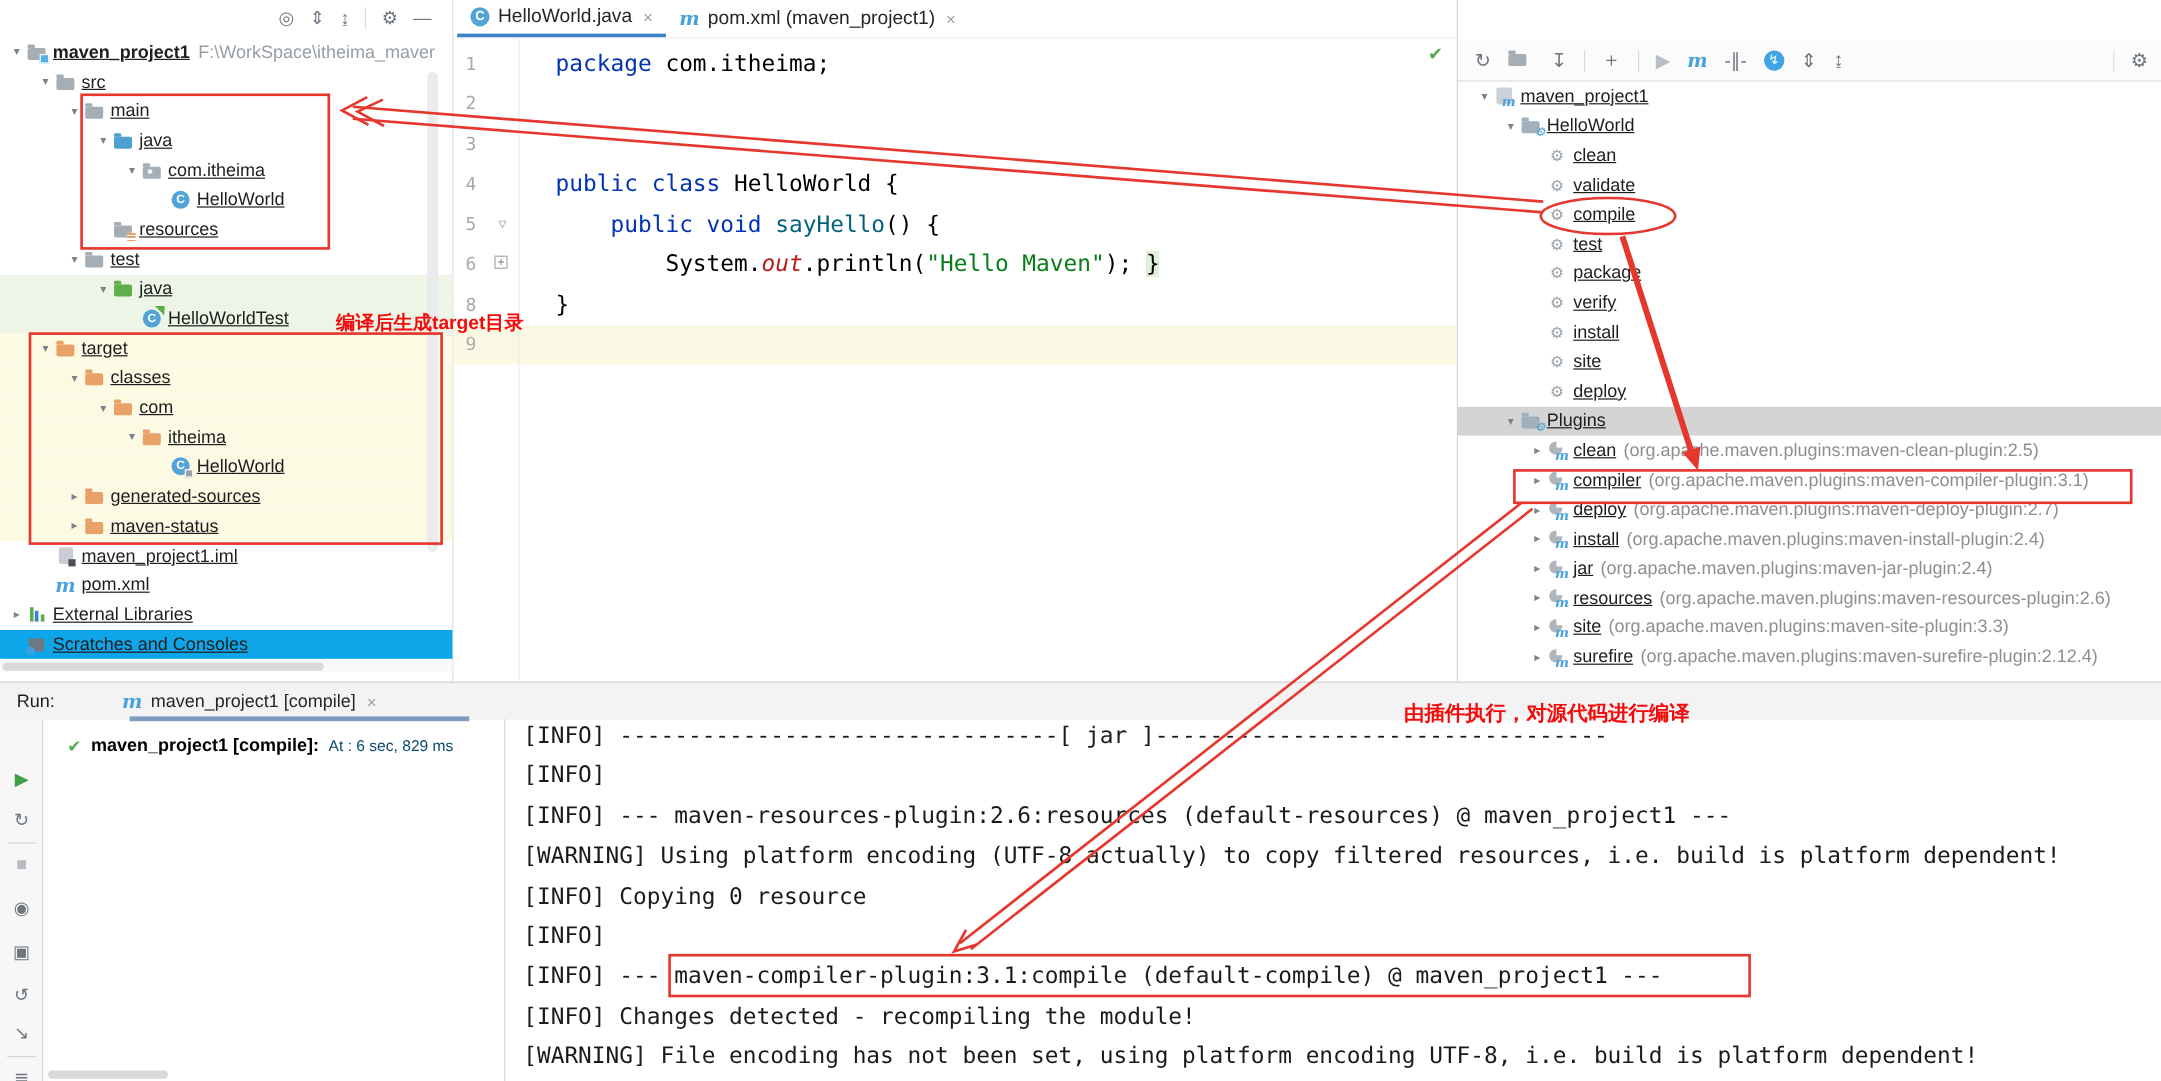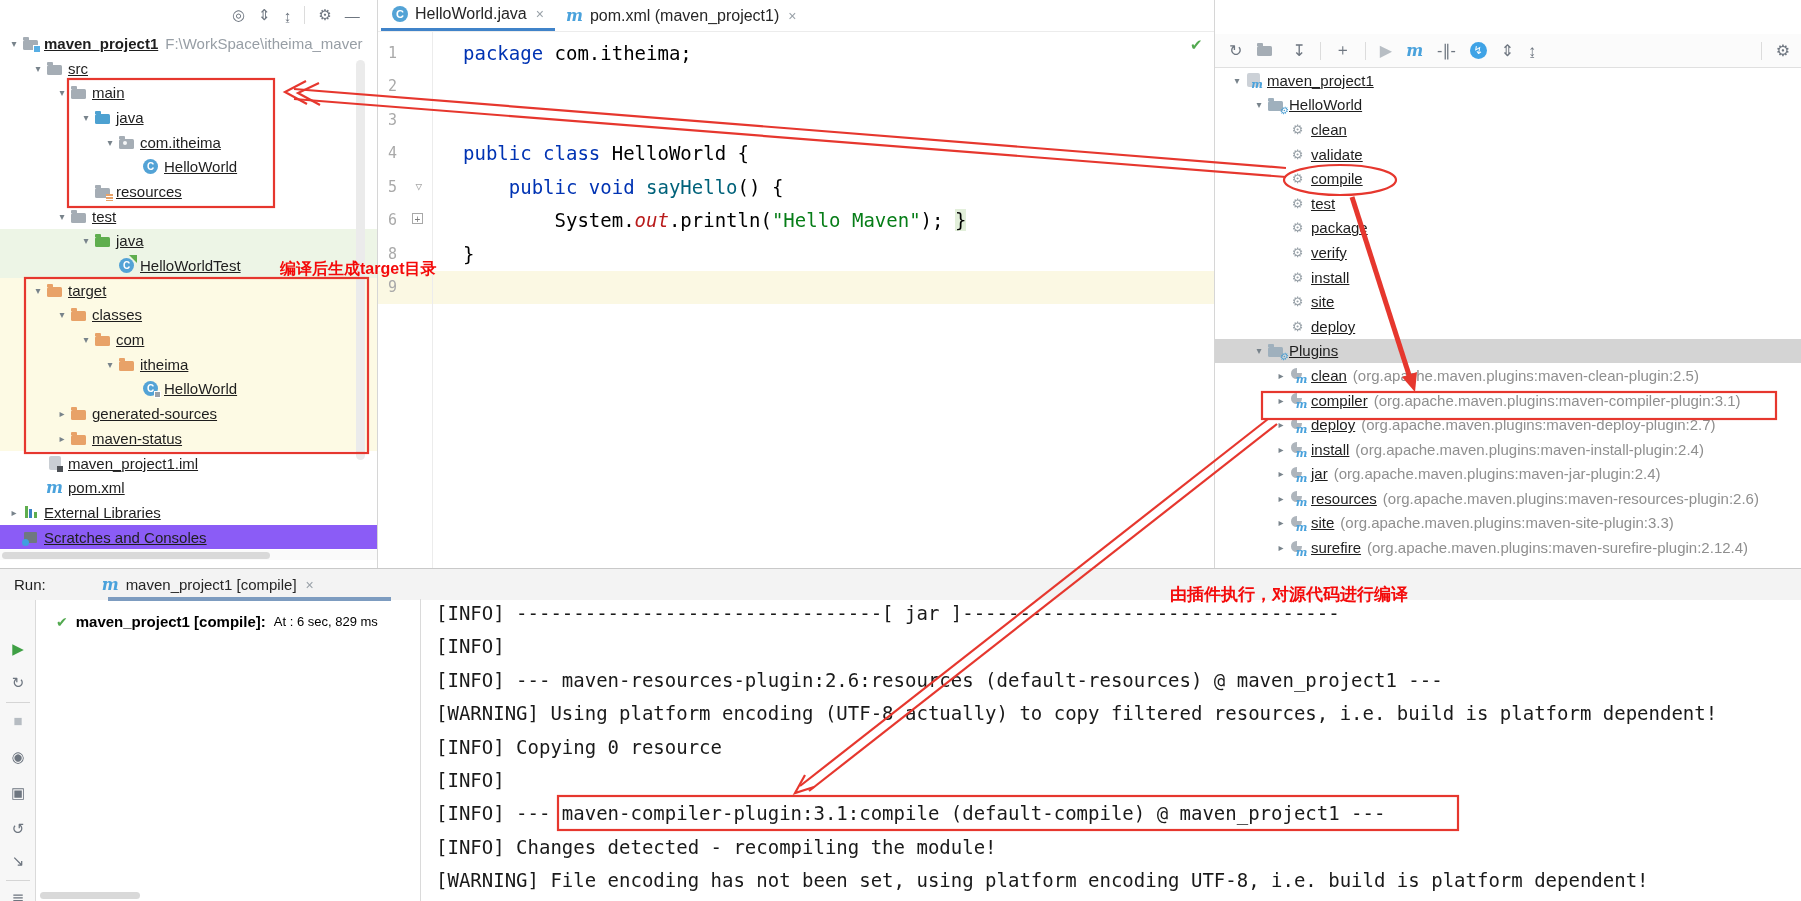--- a/index.html
+++ b/index.html
@@ -45,21 +45,21 @@
   #project-header{position:absolute;left:0;top:0;width:377px;height:30px;display:flex;align-items:center;padding-left:8px;box-sizing:border-box;}
   .proj-ic{width:13px;height:13px;border:1px solid #8a939b;margin-right:8px;position:relative;}
   .proj-ic::after{content:"";position:absolute;left:1px;top:5px;right:1px;bottom:1px;background:#9cc7e8;}
   #project-title{font-size:16px;}
   #project-header .hdr-caret{font-size:10px;color:#78838b;margin-left:8px;}
   .hdr-icons{position:absolute;top:0;height:30px;display:flex;align-items:center;gap:13px;color:#6e7680;font-size:15px;}
   #project-hicons{left:232px;}
   .vsep{width:1px;height:18px;background:#dcdcdc;}
   #project-tree{position:absolute;left:0;top:31px;width:377px;}
   #project-tree .trow{height:24.7px;}
-  .bg-green{background:#edf5e6;} .bg-yellow{background:#fdfae4;} .bg-sel{background:#8b5cf6;}
+  .bg-green{background:#edf5e6;} .bg-yellow{background:#fdfae4;} .bg-sel{background:#0ea5e9;}
   .blabel{font-weight:bold;}
   .pathtxt{color:#979ea5;font-size:15px;margin-left:7px;}
   #pv-thumb{left:356px;top:60px;width:9px;height:400px;background:#ebebeb;border-radius:5px;}
   #ph-track{left:0;top:550px;width:377px;height:10px;background:#fafafa;}
   #ph-thumb{left:2px;top:552px;width:268px;height:7px;background:#d9d9d9;border-radius:4px;}
   
   #editor{left:378px;top:0;width:836px;height:568px;background:#fff;}
   #tabbar{position:absolute;left:0;top:0;width:836px;height:32px;display:flex;padding-left:3px;border-bottom:1px solid #ececec;box-sizing:border-box;background:#fff;}
   .etab{display:flex;align-items:center;gap:7px;padding:0 11px;font-size:16px;position:relative;}
   .etab.active{border-bottom:3px solid #4083c9;}
@@ -94,21 +94,21 @@
   #run-label{font-size:15px;margin-left:14px;color:#1e1e1e;}
   #run-tab{display:flex;align-items:center;gap:7px;margin-left:56px;font-size:15px;}
   #run-tab-bar{position:absolute;left:108px;top:28px;width:283px;height:4px;background:#7d9cc0;}
   #run-strip{position:absolute;left:0;top:31px;width:36px;height:302px;background:#f7f7f7;border-right:1px solid #dadada;box-sizing:border-box;}
   .strip-ic{position:absolute;left:0;width:36px;text-align:center;font-size:15px;color:#6e7680;}
   .hsep{position:absolute;left:6px;width:24px;height:1px;background:#d5d5d5;}
   #run-tree-divider{left:420px;top:599px;width:1px;height:302px;background:#dadada;}
   #run-status{position:absolute;left:56px;top:44px;display:flex;align-items:center;gap:8px;white-space:nowrap;}
   #run-status .chk{color:#52a94f;font-size:14px;}
   #run-status .sb{font-size:15px;font-weight:bold;color:#000;}
-  #run-status .sg{font-size:13px;color:#000000;}
+  #run-status .sg{font-size:13px;color:#0c4a6e;}
   #console{position:absolute;left:436px;top:28px;font:19px/33.4px "DejaVu Sans Mono",monospace;white-space:pre;color:#1a1a1a;}
   #run-bottom-thumb{left:40px;top:892px;width:100px;height:7px;background:#d9d9d9;border-radius:4px;}
   
   #overlay{left:0;top:0;width:1801px;height:901px;pointer-events:none;z-index:50;}
   .ann{position:absolute;color:#f40a0a;font-weight:bold;z-index:51;pointer-events:none;white-space:nowrap;}
   #ann-compile-scope{left:690px;top:104px;font-size:19px;}
   #ann-target-dir{left:280px;top:259px;font-size:16px;}
   #ann-plugin-exec{left:1170px;top:583px;font-size:17px;}
 </style>
 </head>

